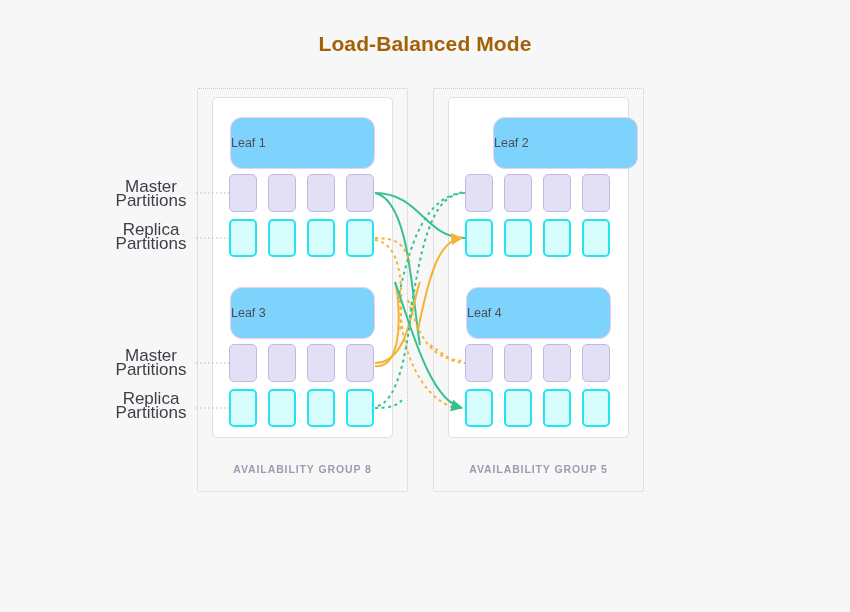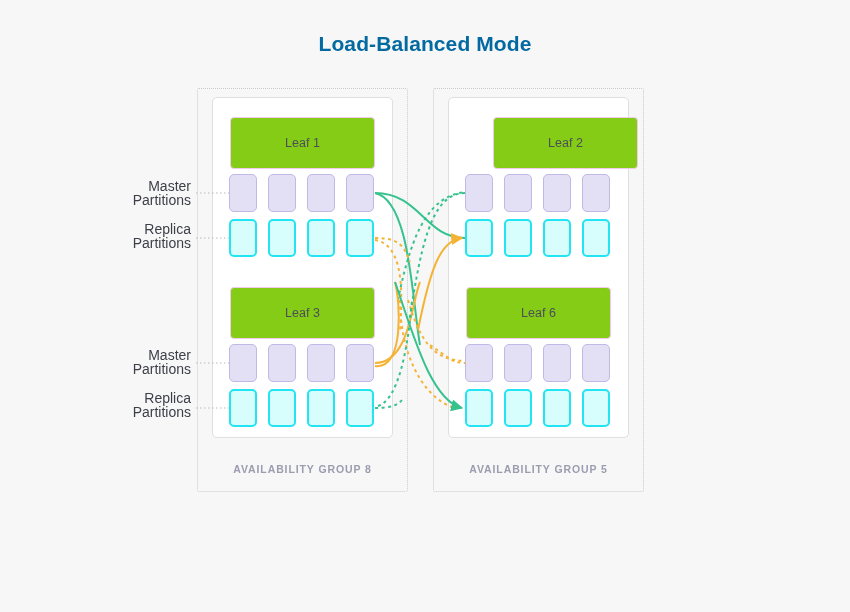--- a/index.html
+++ b/index.html
@@ -6,21 +6,21 @@
   body{
     width:850px;height:612px;
     background:#f7f7f8;
     font-family:"Liberation Sans", sans-serif;
     overflow:hidden;
     position:relative;
   }
   #page-title{
     position:absolute;top:32px;left:0;width:850px;
     text-align:center;
-    font-size:21px;font-weight:bold;color:#0369a1;
+    font-size:21px;font-weight:bold;color:#a16207;
     letter-spacing:.1px;
   }
   
   .ag{
     position:absolute;
     border:1px dotted #c9cace;
     border-radius:2px;
     box-sizing:border-box;
   }
   #ag-1{left:197px;top:88px;width:211px;height:404px;}
@@ -38,42 +38,42 @@
     background:#fff;
     border:1px solid #dedfe3;
     border-radius:5px;
     box-sizing:border-box;
   }
   #node-1{left:212px;top:97px;width:181px;height:341px;}
   #node-2{left:448px;top:97px;width:181px;height:341px;}
   
   .leaf{
     position:absolute;
-    background:#84cc16;
+    background:#7dd3fc;
     border:1px solid #f2cbec;
-    border-radius:4px;
-    box-sizing:border-box;
-    display:flex;align-items:center;justify-content:center;
+    border-radius:12px;
+    box-sizing:border-box;
+    display:flex;align-items:center;
     font-size:12.5px;color:#4c4f58;
   }
   
   .part{
     position:absolute;
     width:28px;height:38px;
     border-radius:5px;
     box-sizing:border-box;
   }
   .part.master{background:#e3dff4;border:1.5px solid #c2b8e6;}
   .part.replica{background:#d7fdfd;border:2px solid #22e4f2;}
   
   .side-label{
     position:absolute;
-    font-size:14px;line-height:13.5px;
+    font-size:17px;line-height:13.5px;
     color:#3c3f47;
-    text-align:right;
+    text-align:center;
     width:80px;
   }
   
   #wires{position:absolute;left:0;top:0;width:850px;height:612px;pointer-events:none;}
 </style>
 </head>
 <body>
 
 <div id="page-title">Load-Balanced Mode</div>
 
@@ -123,21 +123,21 @@
 <div class="part master" style="left:465px;top:174px;"></div>
 <div class="part master" style="left:504px;top:174px;"></div>
 <div class="part master" style="left:543px;top:174px;"></div>
 <div class="part master" style="left:582px;top:174px;"></div>
 <div class="part replica" style="left:465px;top:219px;"></div>
 <div class="part replica" style="left:504px;top:219px;"></div>
 <div class="part replica" style="left:543px;top:219px;"></div>
 <div class="part replica" style="left:582px;top:219px;"></div>
 
 <div class="leaf" style="left:466px;top:287px;width:145px;height:52px;">
-  <span>Leaf 6</span>
+  <span>Leaf 4</span>
 </div>
 <div class="part master" style="left:465px;top:344px;"></div>
 <div class="part master" style="left:504px;top:344px;"></div>
 <div class="part master" style="left:543px;top:344px;"></div>
 <div class="part master" style="left:582px;top:344px;"></div>
 <div class="part replica" style="left:465px;top:389px;"></div>
 <div class="part replica" style="left:504px;top:389px;"></div>
 <div class="part replica" style="left:543px;top:389px;"></div>
 <div class="part replica" style="left:582px;top:389px;"></div>
 

